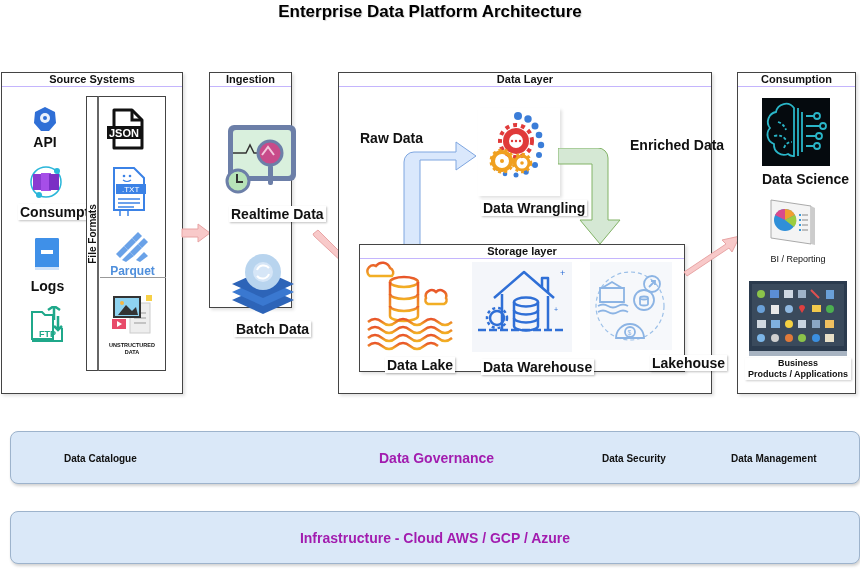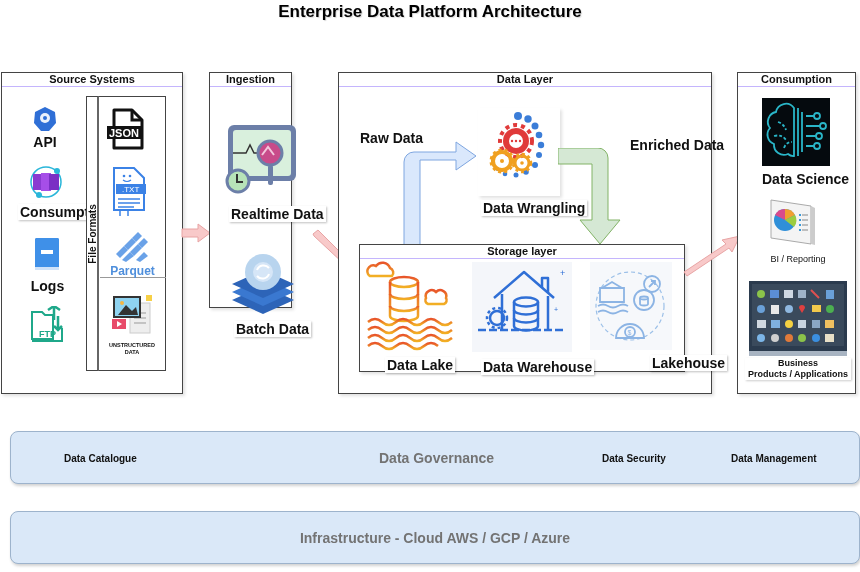--- a/index.html
+++ b/index.html
@@ -19,21 +19,21 @@
   }
   .lbl { font-size: 14px; font-weight: bold; text-align: center; white-space: nowrap; }
   .lbl-shadow { background: #fff; box-shadow: 1px 1px 2px rgba(0,0,0,0.25); padding: 0 2px; }
   .icon { position: absolute; }
   .band {
     left: 10px; width: 850px; height: 53px;
     background: #dae8f8; border: 1px solid #9db3cc; border-radius: 8px;
     box-shadow: 1px 2px 3px rgba(0,0,0,0.18);
   }
   .band-item { position: absolute; top: 0; height: 53px; line-height: 53px; font-size: 10px; font-weight: bold; white-space: nowrap; }
-  .band-title { position: absolute; top: 0; height: 65px; line-height: 53px; font-size: 14px; font-weight: bold; color: #737373; white-space: nowrap; }
+  .band-title { position: absolute; top: 0; height: 65px; line-height: 53px; font-size: 14px; font-weight: bold; color: #a21caf; white-space: nowrap; }
   .vert-label {
     position: absolute; left: 86px; top: 96px; width: 13px; height: 275px;
     border: 1px solid #444; border-right: 2px solid #666; background: #fff;
   }
   .vert-label span {
     position: absolute; left: 50%; top: 50%; transform: translate(-50%,-50%) rotate(-90deg);
     font-size: 10px; font-weight: bold; white-space: nowrap;
   }
 </style>
 </head>

